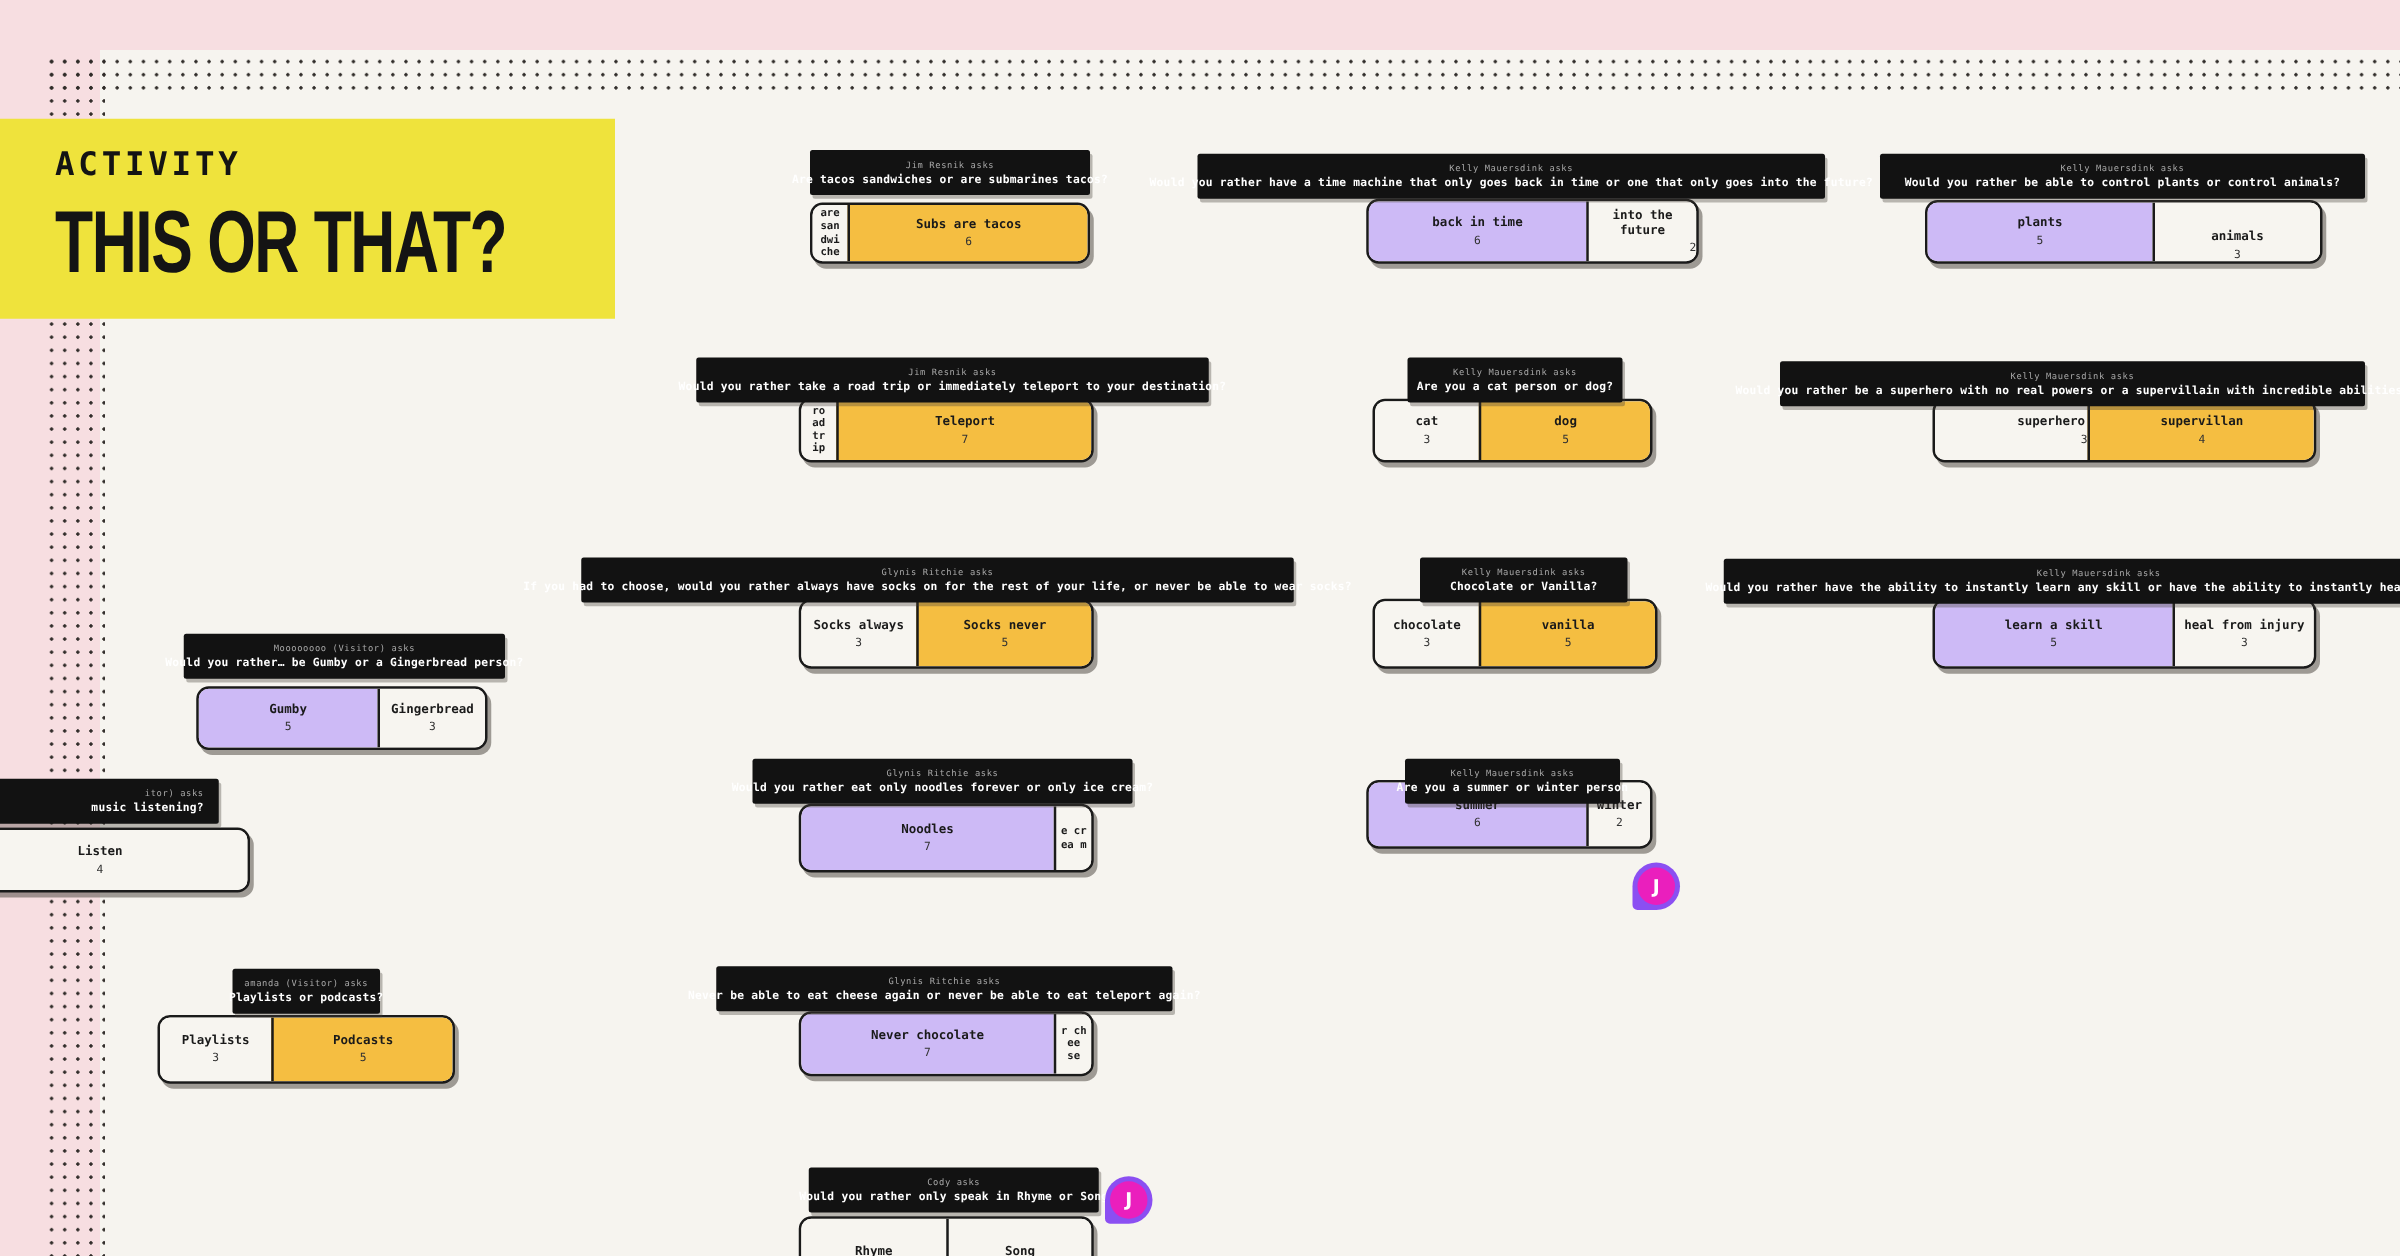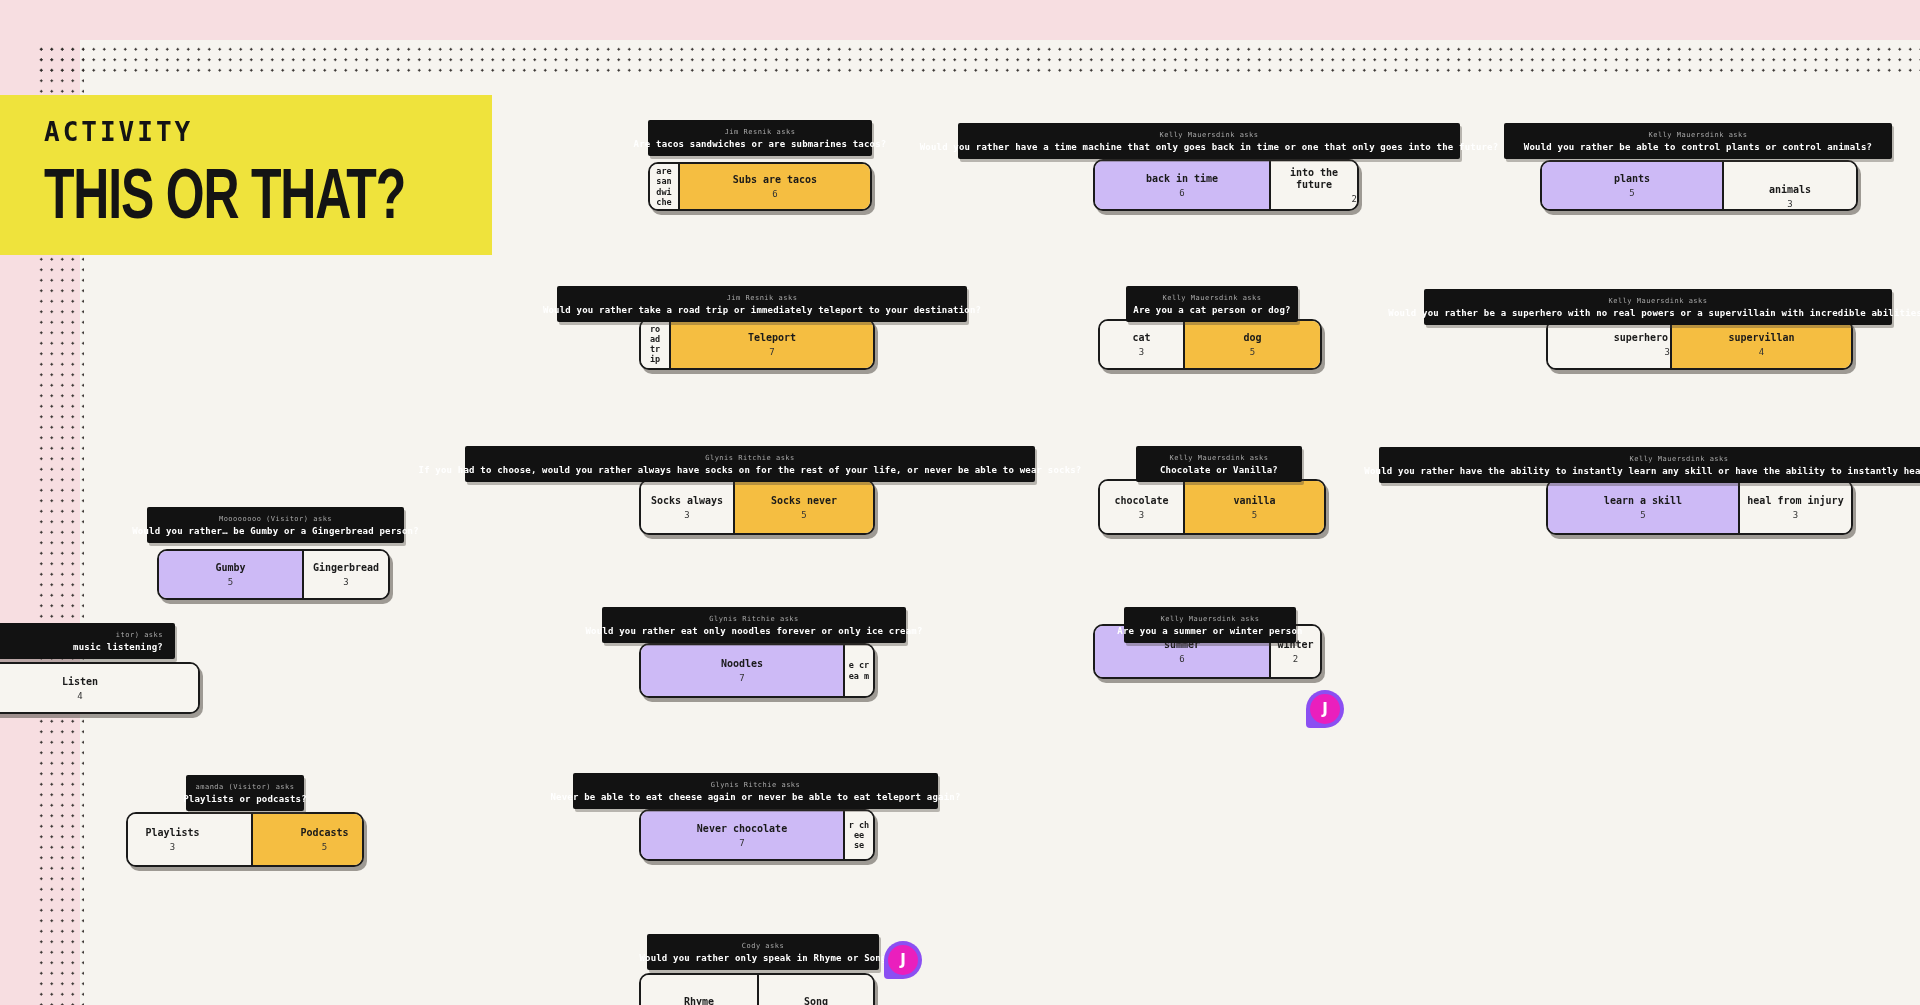--- a/index.html
+++ b/index.html
@@ -266,21 +266,21 @@
       </div>
       <div class="option opt-white" style="width: 51px;">
         <div class="opt-label">winter</div>
         <div class="opt-count">2</div>
       </div>
     </div>
     <div class="card-header" style="left: 186px; top: 775px; width: 118px; height: 28px;">
       <div class="asker">amanda (Visitor) asks</div>
       <div class="question">Playlists or podcasts?</div>
     </div>
-    <div class="card-options" style="left: 126px; top: 812px; width: 238px; height: 55px; gap: 34px;">
+    <div class="card-options" style="left: 126px; top: 812px; width: 238px; height: 55px;">
       <div class="option opt-white" style="width: 89px;">
         <div class="opt-label">Playlists</div>
         <div class="opt-count">3</div>
       </div>
       <div class="option opt-yellow" style="width: 145px;">
         <div class="opt-label">Podcasts</div>
         <div class="opt-count">5</div>
       </div>
     </div>
     <div class="card-header" style="left: 573px; top: 773px; width: 365px; height: 29px;">

